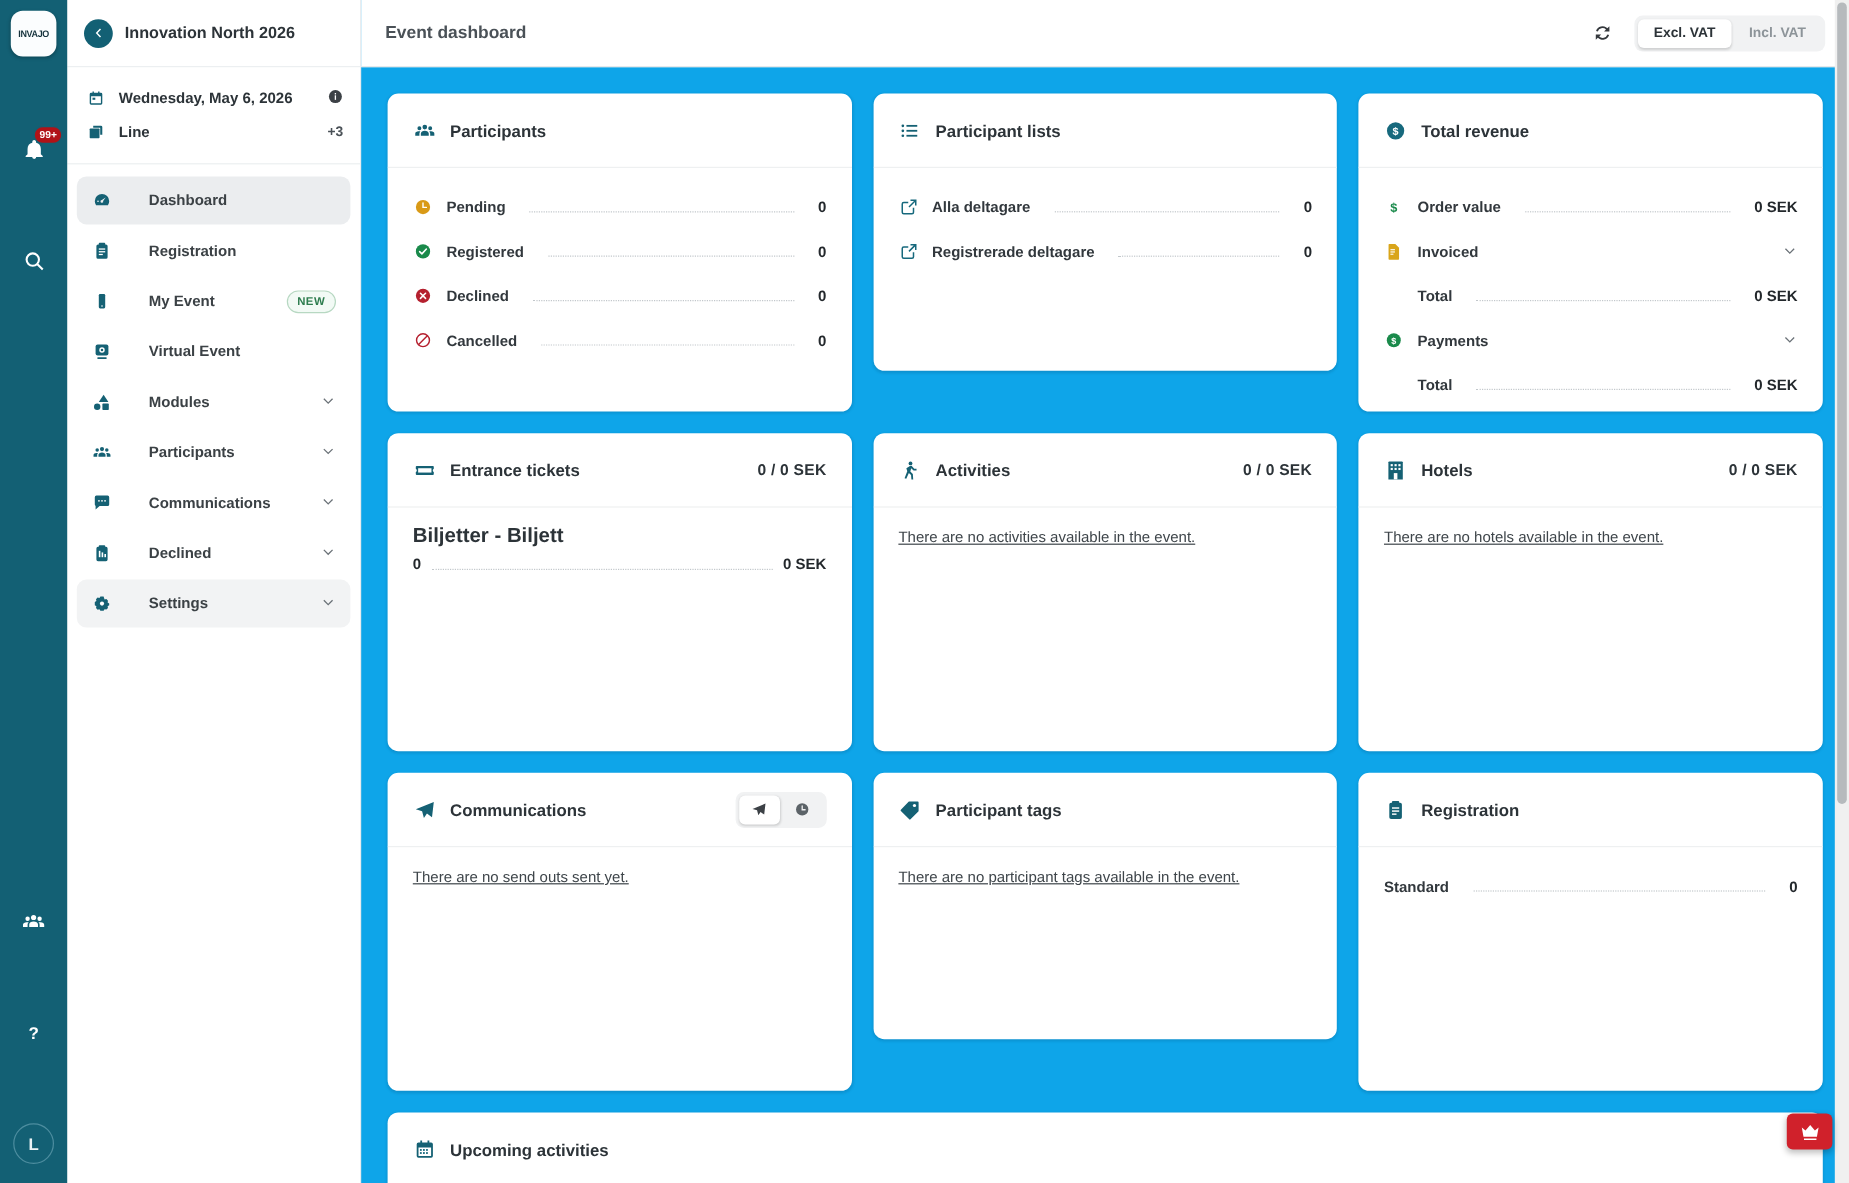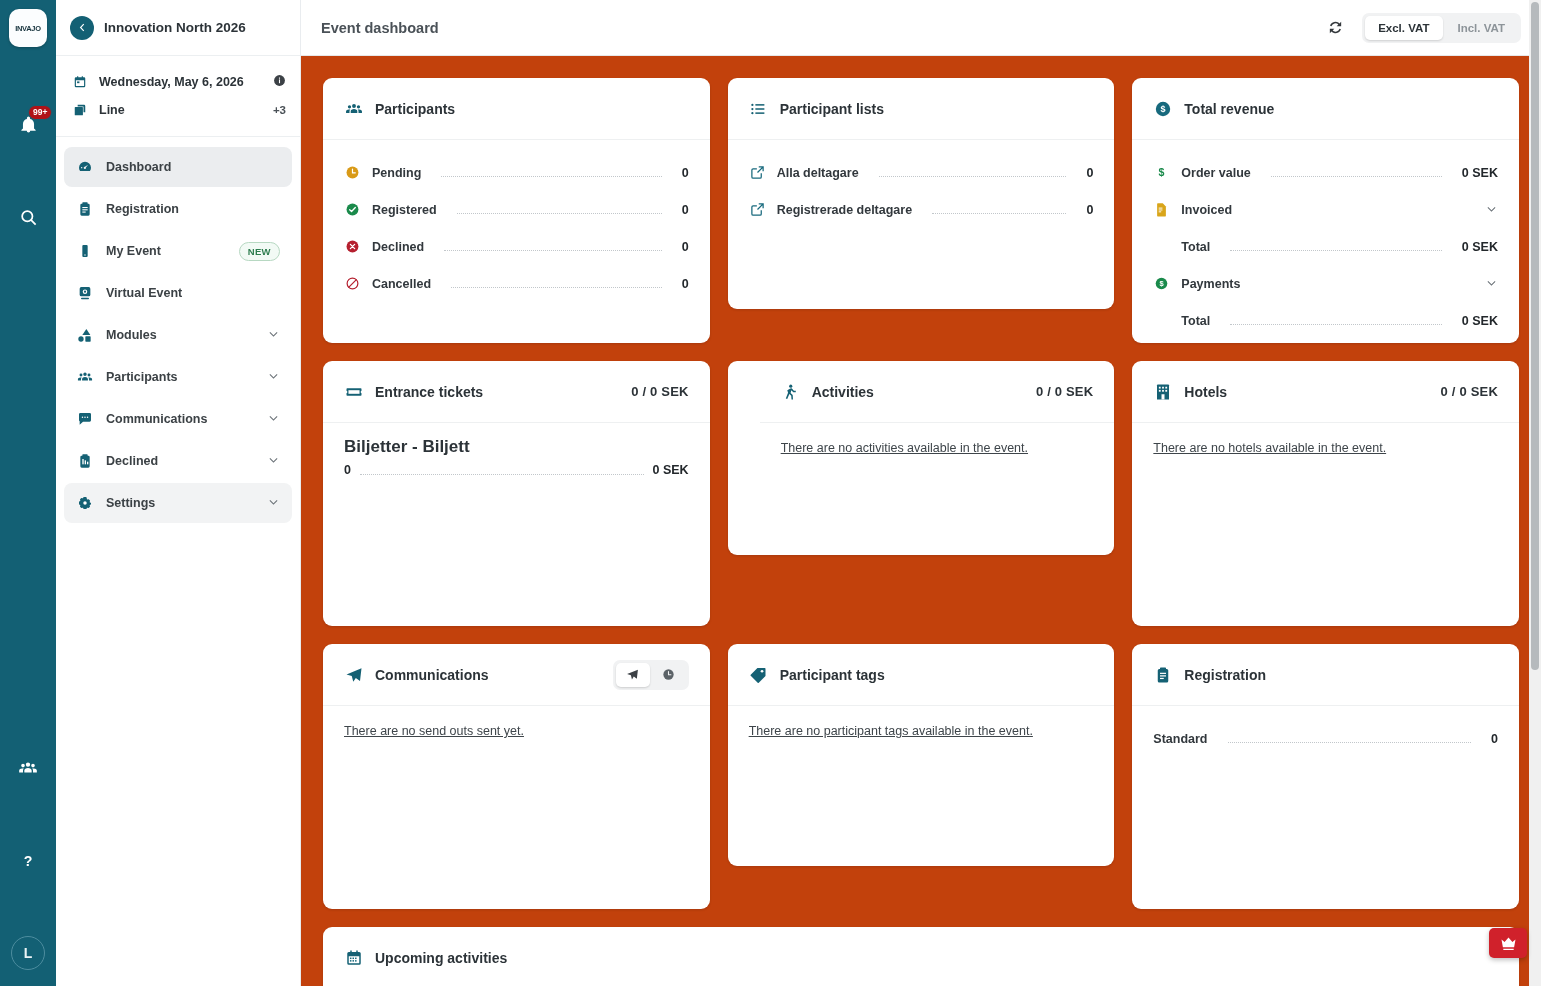--- a/index.html
+++ b/index.html
@@ -72,37 +72,37 @@
     font-size: 12.5px; font-weight: 700; color: #2c3338;
   }
   .sb-meta-row .mi { width: 16px; display:flex; align-items:center; justify-content:center; }
   .sb-meta-row .grow { flex: 1; }
   .sb-meta-row .trail { font-size: 11.5px; font-weight: 700; color: #4a5157; }
   .icon-teal { fill: #156174; }
   .icon-dark { fill: #3c4146; }
 
   .sb-nav { padding: 10px 8px; display: flex; flex-direction: column; gap: 2px; }
   .nav-item {
-    display: flex; align-items: center; gap: 13px;
+    display: flex; align-items: center; gap: 31px;
     height: 40px; padding: 16px 12px; border-radius: 8px; cursor: pointer;
     font-size: 12.5px; font-weight: 700; color: #3b4145;
   }
   .nav-item .ni { width: 17px; display:flex; align-items:center; justify-content:center; }
   .nav-item .lbl { flex: 1; }
   .nav-item.active { background: #ebedef; }
   .nav-item.semi { background: #f2f3f4; }
   .chev { fill: #6b7278; }
   .new-badge {
     border: 1px solid #b7d8c2; color: #2e7d4f; background: #f2faf5;
     font-size: 9.5px; font-weight: 700; letter-spacing: .4px;
     border-radius: 10px; padding: 3px 8px;
   }
 
   
-  .main { flex: 1; display: flex; flex-direction: column; min-width: 0; background: #c2410c; }
+  .main { flex: 1; display: flex; flex-direction: column; min-width: 0; background: #0ea5e9; }
   .topbar {
     height: 56px; background: #ffffff; display: flex; align-items: center;
     padding: 0 20px 0 20px; gap: 12px; flex: 0 0 56px;
     border-bottom: 1px solid #e6e8ea;
   }
   .topbar h1 { font-size: 14.5px; font-weight: 700; color: #4a5157; flex: 1; }
   .refresh-btn { width: 30px; height: 30px; display:flex; align-items:center; justify-content:center; cursor:pointer; }
   .vat-toggle {
     display: flex; background: #f1f2f3; border-radius: 7px; padding: 3px; gap: 2px;
   }
@@ -581,21 +581,21 @@
           <div class="card-bd">
             <div class="ticket-name">Biljetter - Biljett</div>
             <div class="ticket-row">
               <span>0</span>
               <span class="dots"></span>
               <span>0 SEK</span>
             </div>
           </div>
         </div>
 
-        <div class="card" style="height:194px;padding-left:32px;">
+        <div class="card" style="height:265px;">
           <div class="card-hd">
             <span class="hi">
               <svg width="18" height="18" viewBox="0 0 24 24">
                   <g class="icon-teal">
                     <circle cx="13" cy="4.2" r="2.1"></circle>
                     <path d="M12.4 7.2l-4 2.3 1 3.5-3 7.6 1.9.8 2.9-6.6 2.4 2.2.4 5.1h2l-.4-6.1-2.8-2.8 1-3.6 2.6 2.6h3.3v-2h-2.5l-3-3.3z"></path>
                   </g>
                 </svg>
             </span>
             <span class="ttl">Activities</span>

